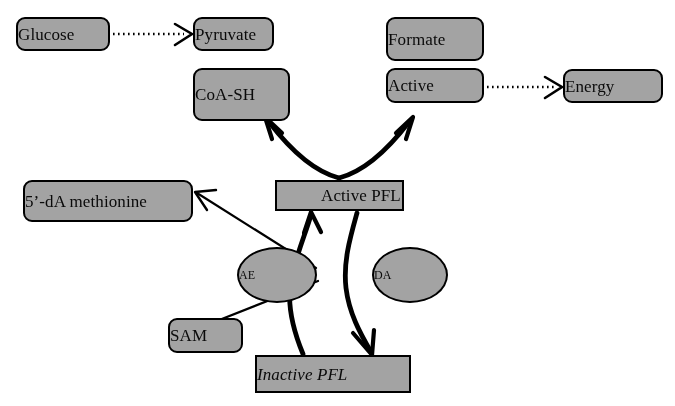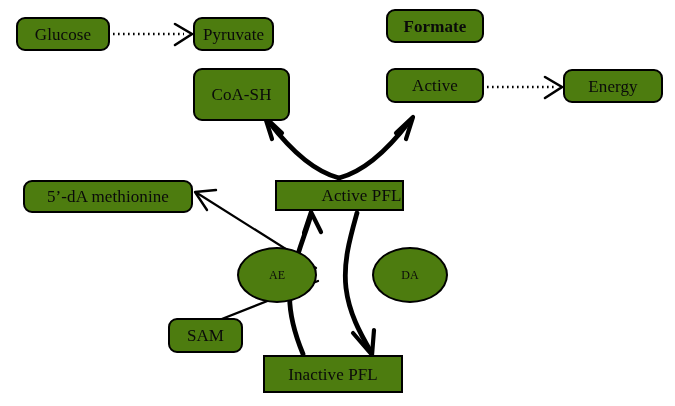--- a/index.html
+++ b/index.html
@@ -9,22 +9,22 @@
     font-family:"Liberation Serif","DejaVu Serif",serif;
     overflow:hidden;
   }
   #canvas{position:relative;width:675px;height:406px;}
 
   svg.layer{position:absolute;left:0;top:0;width:675px;height:406px;overflow:visible;}
 
   .node{
     position:absolute;
     box-sizing:border-box;
-    background:#4d7c0f;
-    display:flex;align-items:center;justify-content:center;
+    background:#a3a3a3;
+    display:flex;align-items:center;
     color:#0a0a0a;
     white-space:nowrap;
     z-index:5;
   }
   .node.rounded{
     border:2.2px solid #000;
     border-radius:9px;
   }
   .node.rect{
     border:2.6px solid #000;
@@ -86,49 +86,49 @@
   </svg>
 
   <div class="node rounded" style="left:16px;top:17px;width:94px;height:34px;">
     <span class="lbl">Glucose</span>
   </div>
 
   <div class="node rounded" style="left:193px;top:17px;width:81px;height:34px;">
     <span class="lbl">Pyruvate</span>
   </div>
 
-  <div class="node rounded" style="left:386px;top:9px;width:98px;height:34px;font-weight:bold;">
+  <div class="node rounded" style="left:386px;top:17px;width:98px;height:44px;">
     <span class="lbl">Formate</span>
   </div>
 
   <div class="node rounded" style="left:193px;top:68px;width:97px;height:53px;">
     <span class="lbl">CoA-SH</span>
   </div>
 
   <div class="node rounded" style="left:386px;top:68px;width:98px;height:35px;">
     <span class="lbl">Active</span>
   </div>
 
   <div class="node rounded" style="left:563px;top:69px;width:100px;height:34px;">
     <span class="lbl">Energy</span>
   </div>
 
-  <div class="node rounded" style="left:23px;top:180px;width:170px;height:33px;">
+  <div class="node rounded" style="left:23px;top:180px;width:170px;height:42px;">
     <span class="lbl">5’-dA methionine</span>
   </div>
 
   <div class="node rounded" style="left:120px;top:318px;width:75px;height:35px;margin-left:48px;">
     <span class="lbl">SAM</span>
   </div>
 
   <div class="node rect" style="left:275px;top:180px;width:129px;height:31px;z-index:7;padding-left:44px;">
     <span class="lbl">Active PFL</span>
   </div>
 
-  <div class="node rect" style="left:263px;top:355px;width:140px;height:38px;z-index:7;">
+  <div class="node rect" style="left:255px;top:355px;width:156px;height:38px;z-index:7;font-style:italic;">
     <span class="lbl">Inactive PFL</span>
   </div>
 
   <div class="node ellipse" style="left:237px;top:247px;width:80px;height:56px;z-index:6;">
     <span class="lbl sm">AE</span>
   </div>
 
   <div class="node ellipse" style="left:372px;top:247px;width:76px;height:56px;z-index:6;">
     <span class="lbl sm">DA</span>
   </div>

